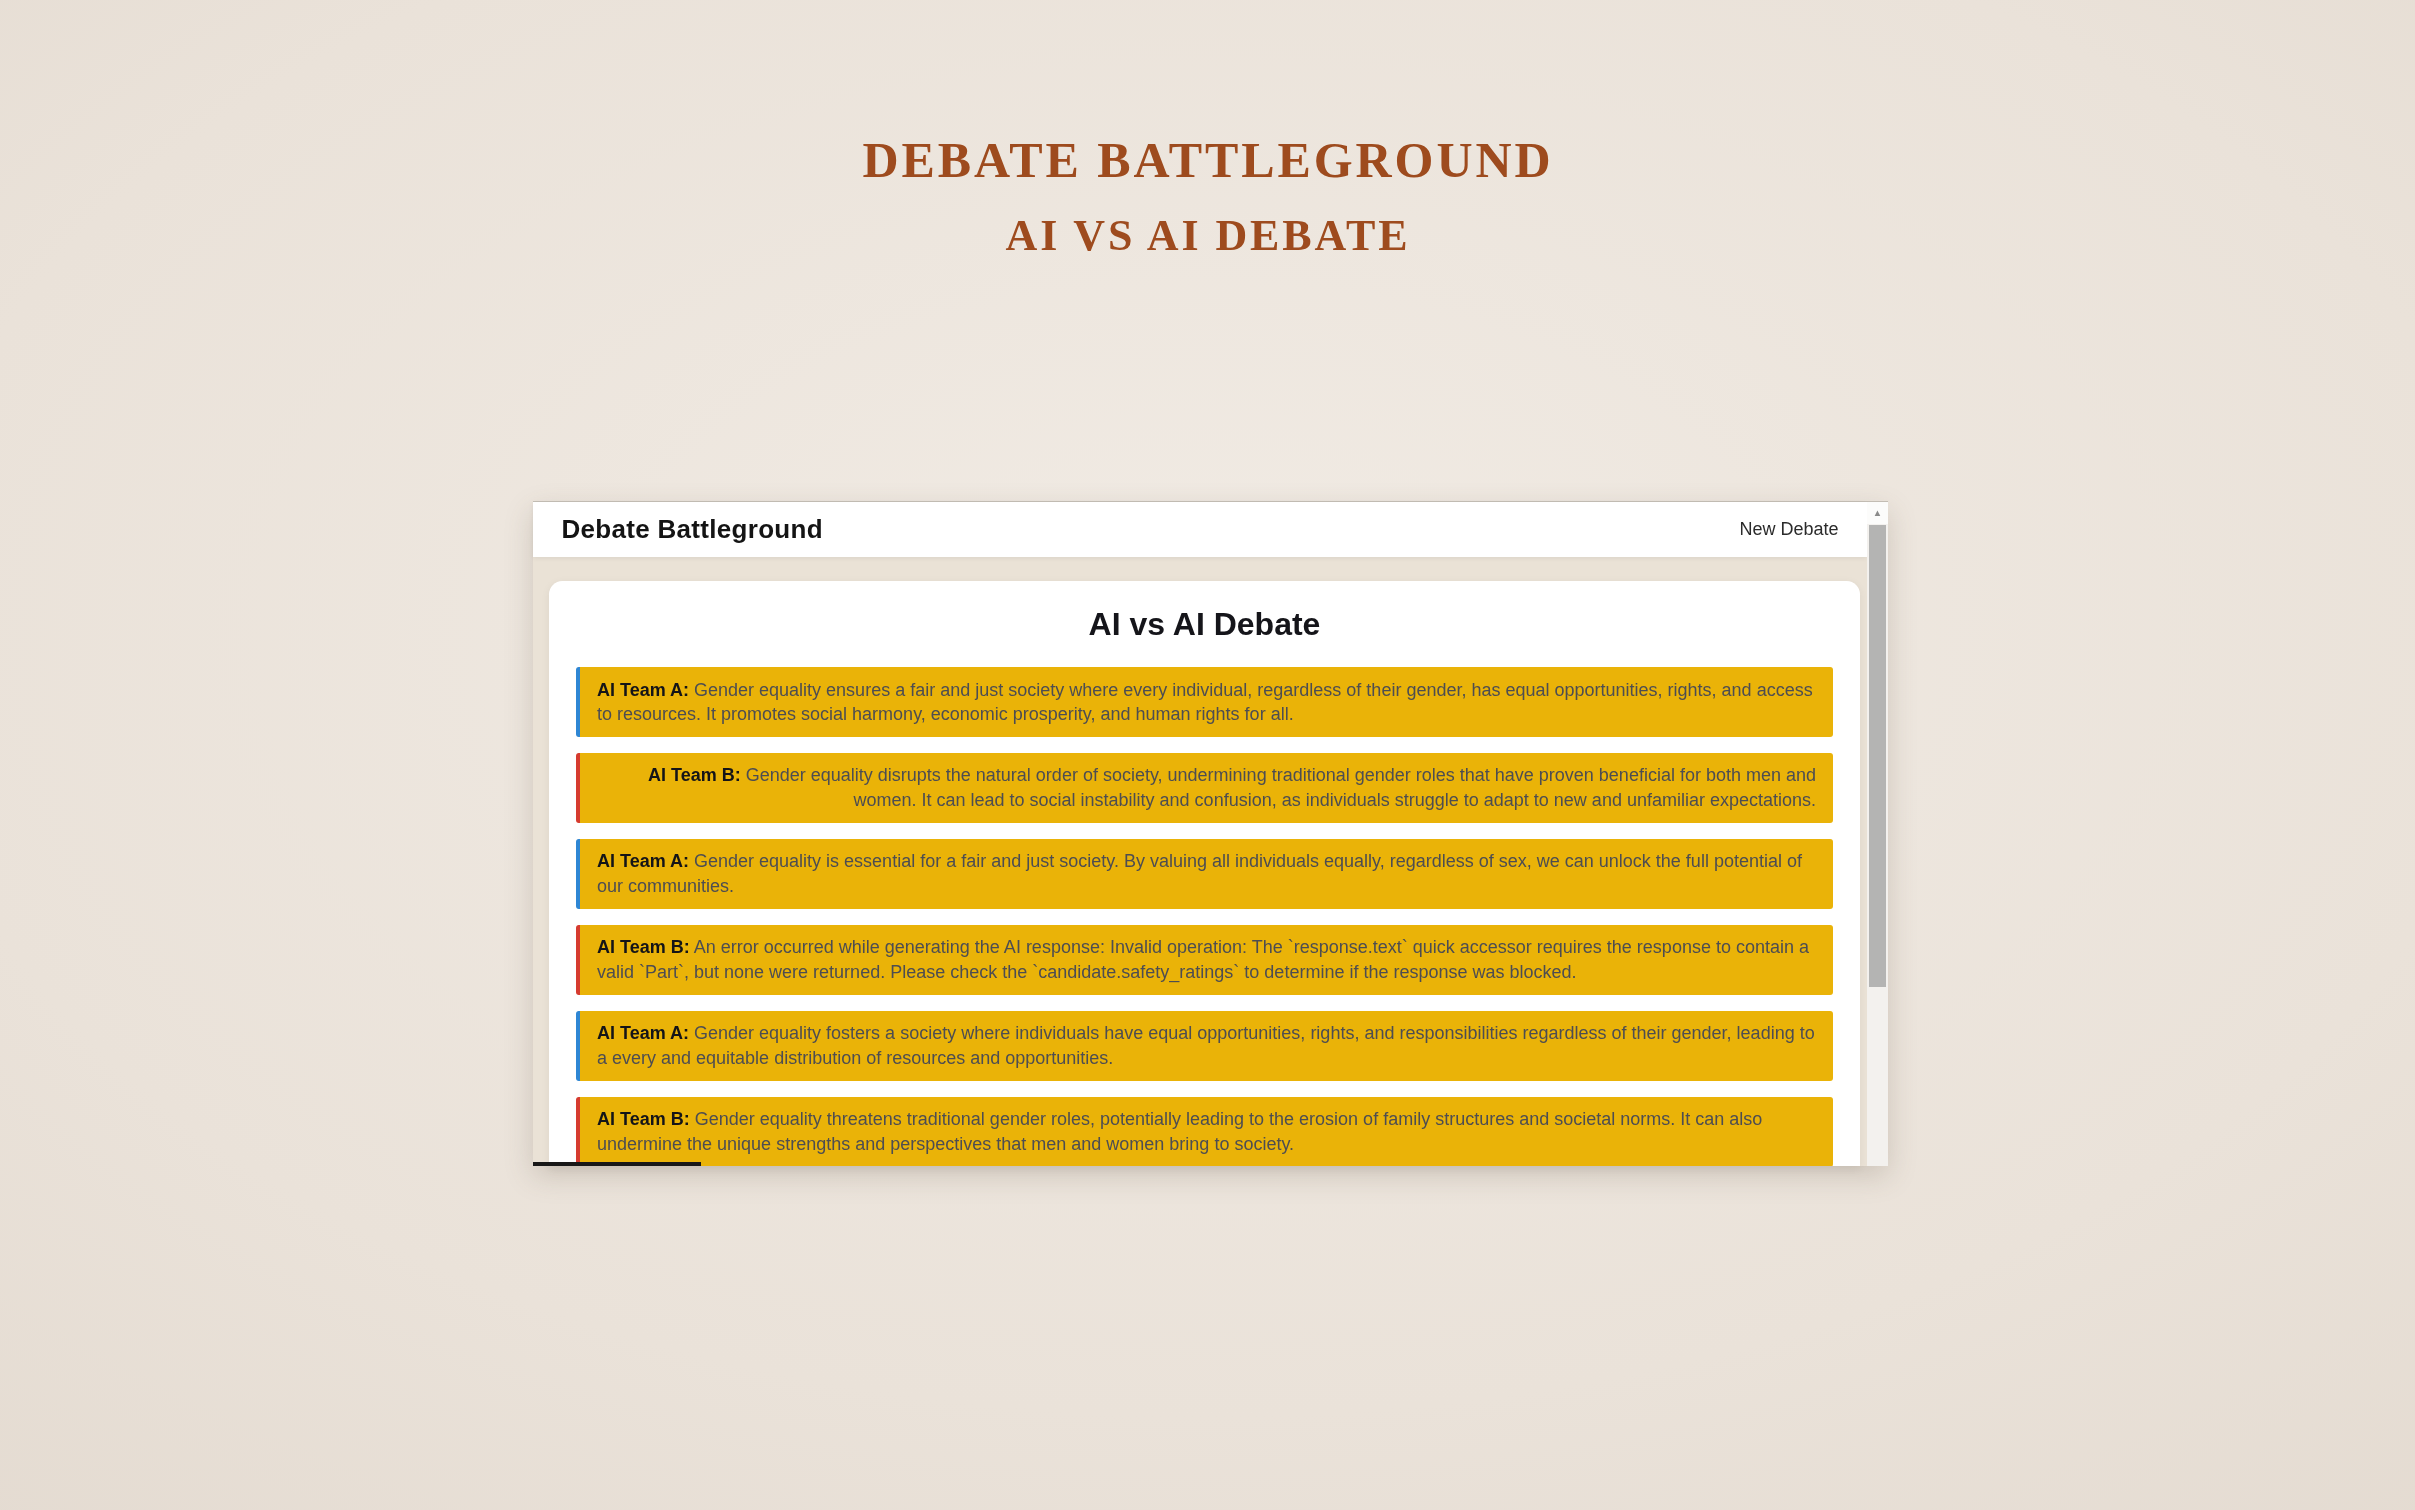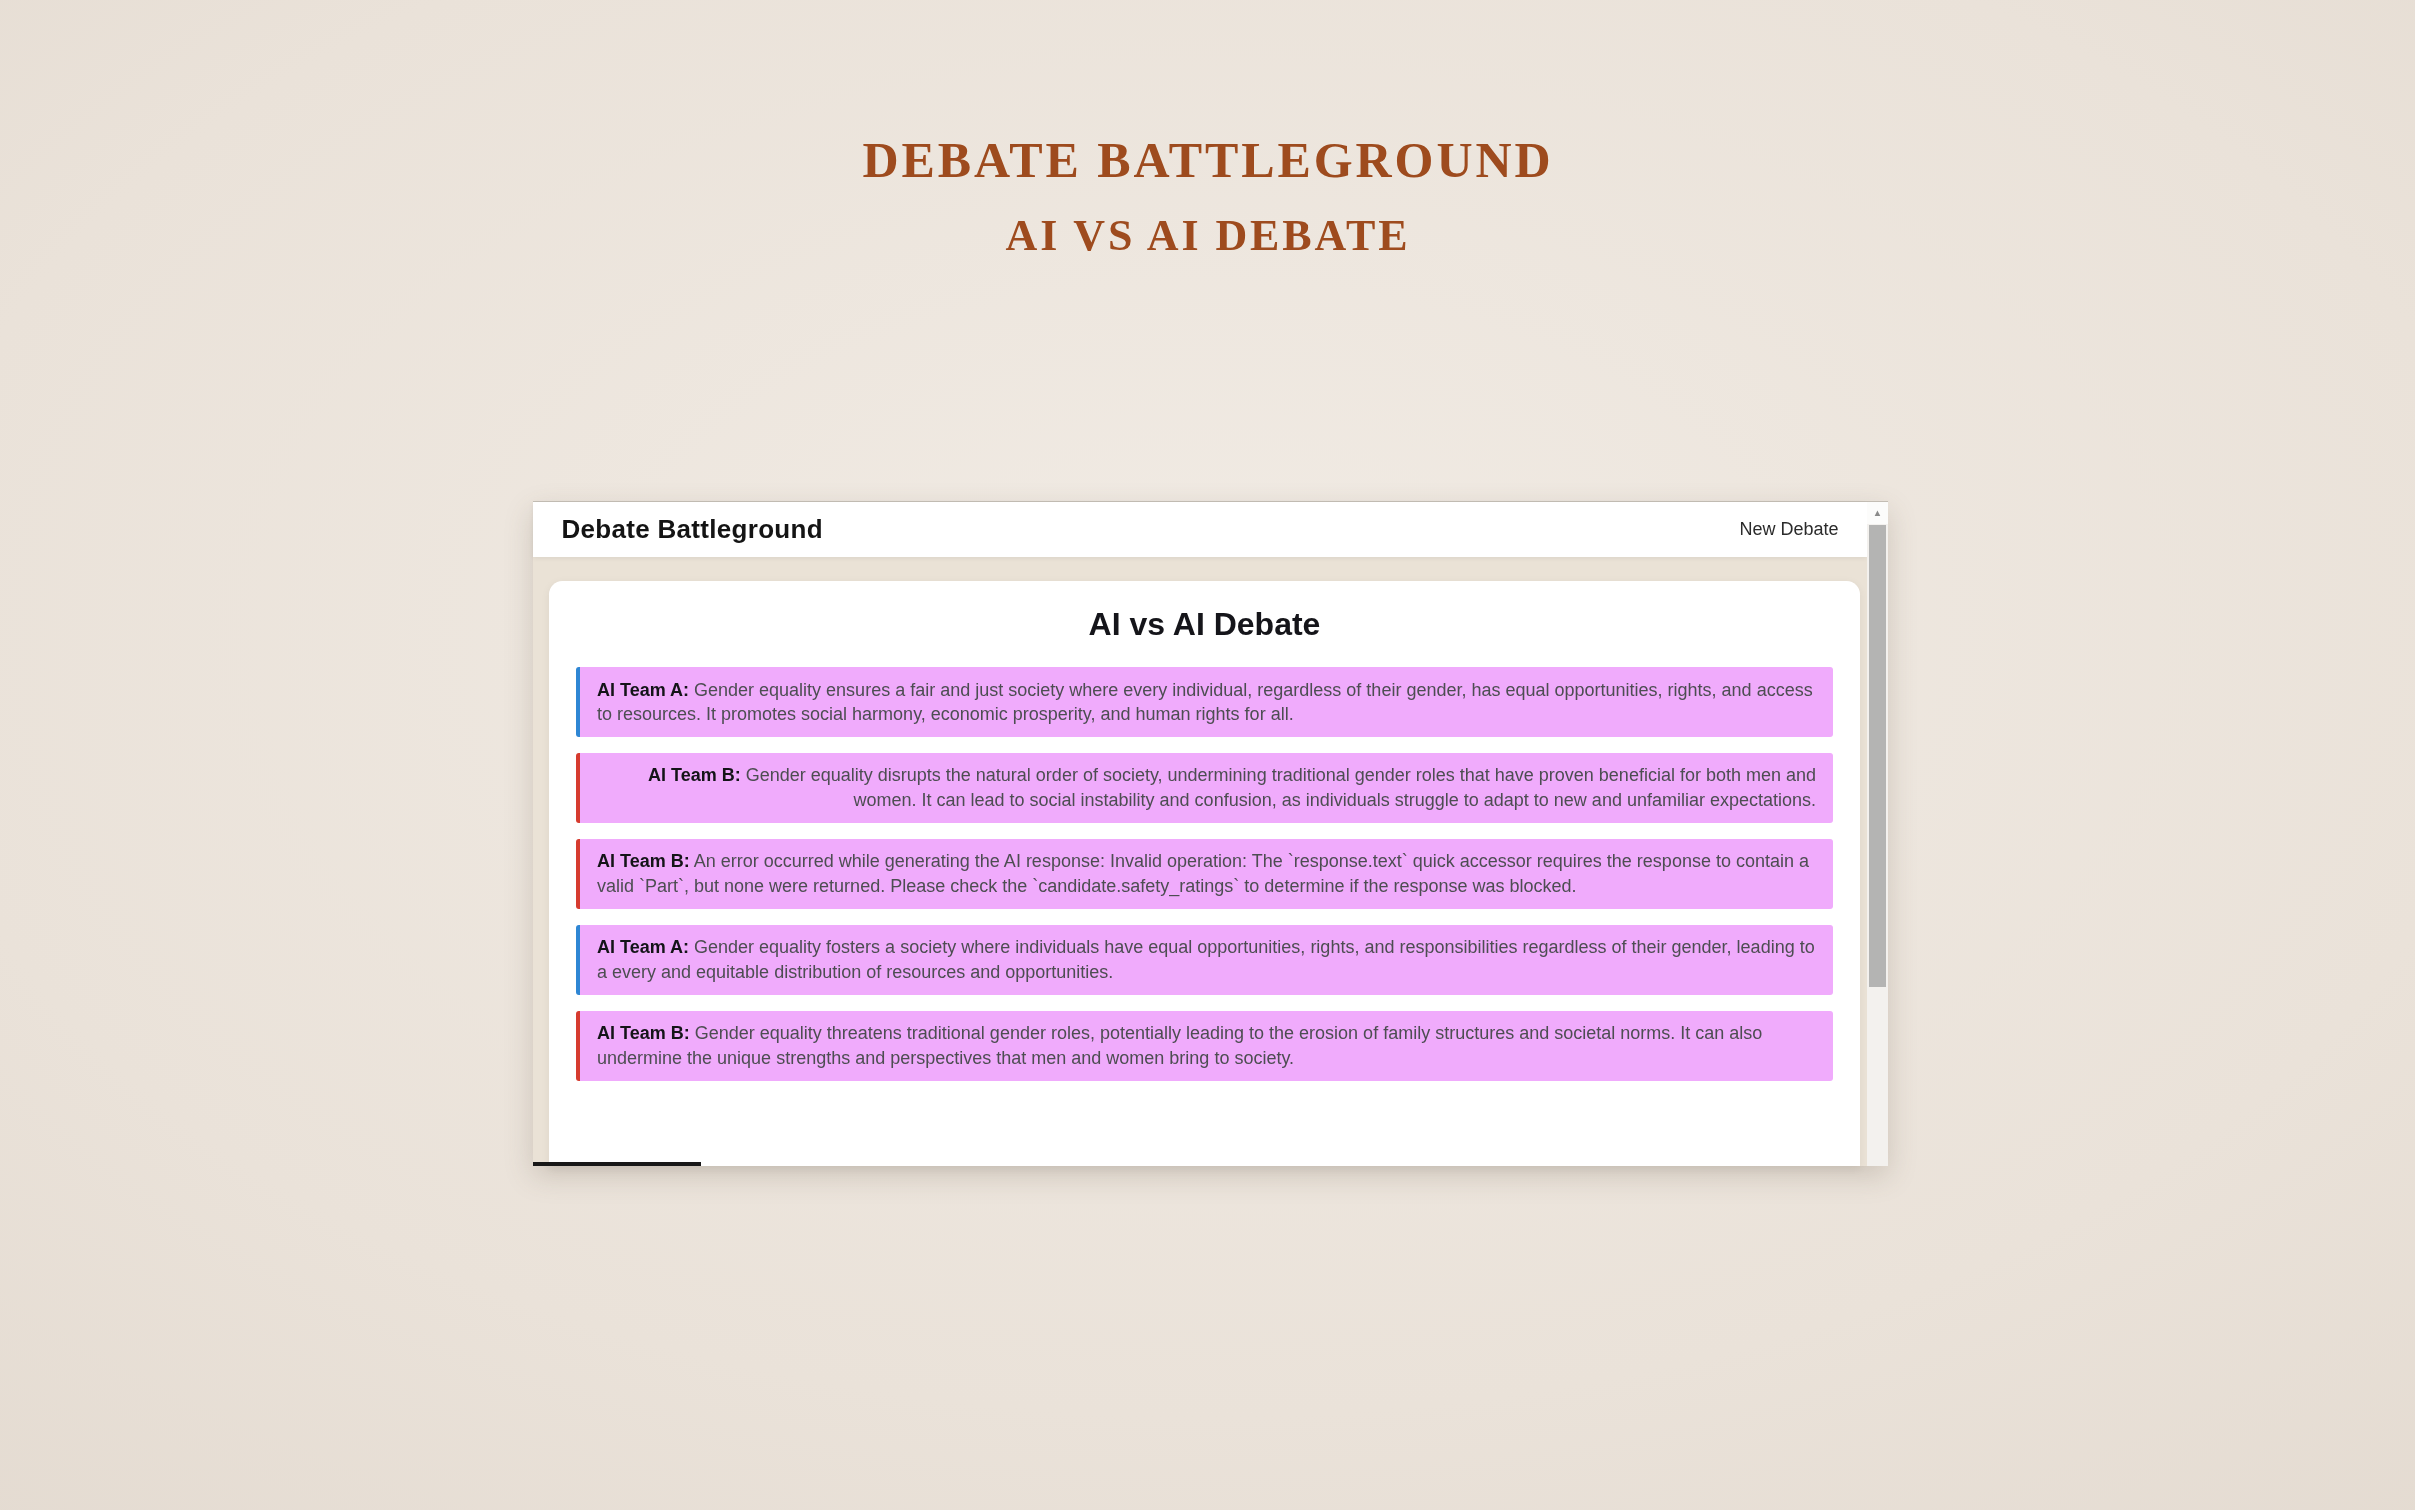--- a/index.html
+++ b/index.html
@@ -104,21 +104,21 @@
     margin: 20px 0 0 0;
     text-align: center;
     font-size: 20px;
     font-weight: 700;
     color: #1f1f24;
   }
   .messages {
     margin-top: 24px;
   }
   .message {
-    background: #f0abfc;
+    background: #eab308;
     border-left: 4.8px solid #999;
     border-radius: 2.9px;
     padding: 10.5px 17px;
     margin-bottom: 16px;
   }
   .message-text {
     margin: 0;
     font-size: 18px;
     line-height: 1.36;
     color: #4d4d52;
@@ -190,20 +190,23 @@
     <h3 class="card-heading">AI vs AI Debate</h3>
     <div class="messages" id="messages-list">
   <div class="message" style="border-left-color: rgb(46, 134, 212);">
     <p class="message-text"><span class="team-label">AI Team A:</span><span class="team-argument"> Gender equality ensures a fair and just society where every individual, regardless of their gender, has equal opportunities, rights, and access to resources. It promotes social harmony, economic prosperity, and human rights for all.</span></p>
   </div>
 
   <div class="message" style="border-left-color: rgb(214, 59, 47); text-align: right;">
     <p class="message-text"><span class="team-label">AI Team B:</span><span class="team-argument"> Gender equality disrupts the natural order of society, undermining traditional gender roles that have proven beneficial for both men and women. It can lead to social instability and confusion, as individuals struggle to adapt to new and unfamiliar expectations.</span></p>
   </div>
 
+  <div class="message" style="border-left-color: rgb(46, 134, 212);">
+    <p class="message-text"><span class="team-label">AI Team A:</span><span class="team-argument"> Gender equality is essential for a fair and just society. By valuing all individuals equally, regardless of sex, we can unlock the full potential of our communities.</span></p>
+  </div>
 
   <div class="message" style="border-left-color: rgb(214, 59, 47);">
     <p class="message-text"><span class="team-label">AI Team B:</span><span class="team-argument"> An error occurred while generating the AI response: Invalid operation: The `response.text` quick accessor requires the response to contain a valid `Part`, but none were returned. Please check the `candidate.safety_ratings` to determine if the response was blocked.</span></p>
   </div>
 
   <div class="message" style="border-left-color: rgb(46, 134, 212);">
     <p class="message-text"><span class="team-label">AI Team A:</span><span class="team-argument"> Gender equality fosters a society where individuals have equal opportunities, rights, and responsibilities regardless of their gender, leading to a every and equitable distribution of resources and opportunities.</span></p>
   </div>
 
   <div class="message" style="border-left-color: rgb(214, 59, 47);">

